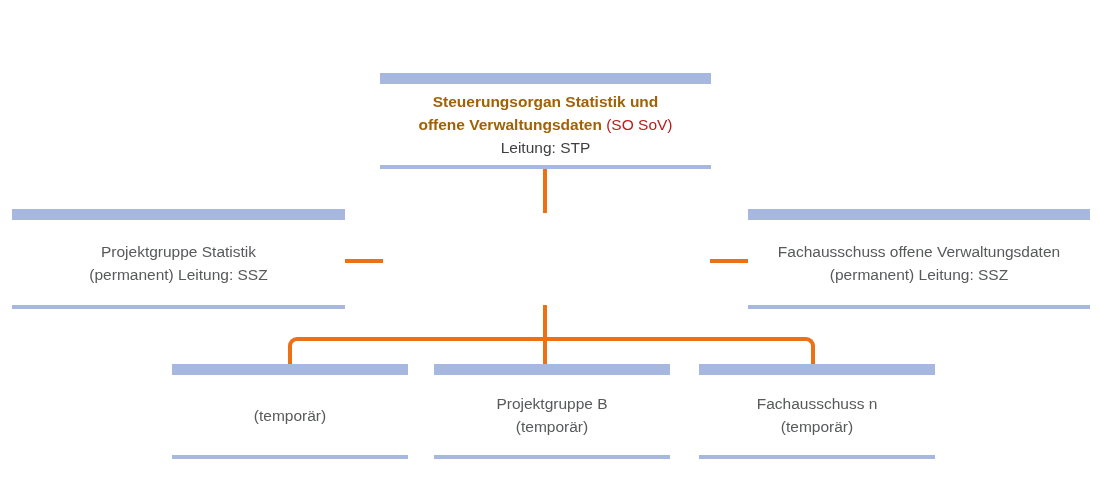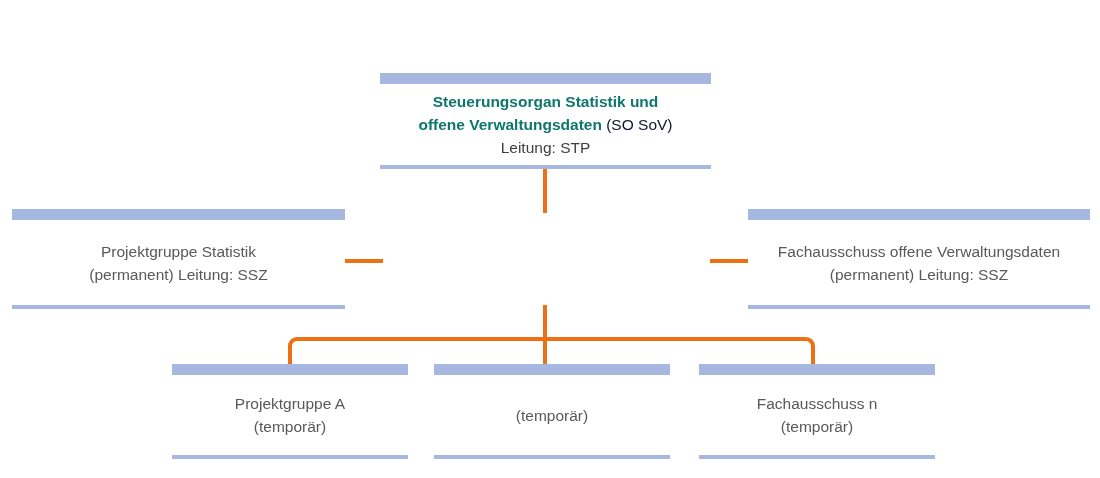--- a/index.html
+++ b/index.html
@@ -62,25 +62,25 @@
     white-space: nowrap;
   }
   .node.lead .node-text {
     color: #3f3f41;
   }
   .node.lead .line {
     font-size: 15.5px;
   }
   .node .strong {
     font-weight: bold;
-    color: #0f766e;
+    color: #a16207;
   }
   .node .muted {
     font-weight: normal;
-    color: #0f172a;
+    color: #b91c1c;
   }
 
   
   .conn {
     position: absolute;
     background: #ed7014;
   }
   .conn-v { width: 4px; }
   .conn-h { height: 4px; }
 
@@ -134,29 +134,29 @@
     <div class="node-text">
       <span class="line">Fachausschuss offene Verwaltungsdaten</span>
       <span class="line">(permanent) Leitung: SSZ</span>
     </div>
     <div class="bar-bottom"></div>
   </div>
 
   <div class="node" style="left:172px; top:364px; width:236px; height:95px;">
     <div class="bar-top"></div>
     <div class="node-text">
-      <span class="line">Projektgruppe A</span>
       <span class="line">(temporär)</span>
     </div>
     <div class="bar-bottom"></div>
   </div>
 
   <div class="node" style="left:434px; top:364px; width:236px; height:95px;">
     <div class="bar-top"></div>
     <div class="node-text">
+      <span class="line">Projektgruppe B</span>
       <span class="line">(temporär)</span>
     </div>
     <div class="bar-bottom"></div>
   </div>
 
   <div class="node" style="left:699px; top:364px; width:236px; height:95px;">
     <div class="bar-top"></div>
     <div class="node-text">
       <span class="line">Fachausschuss n</span>
       <span class="line">(temporär)</span>

